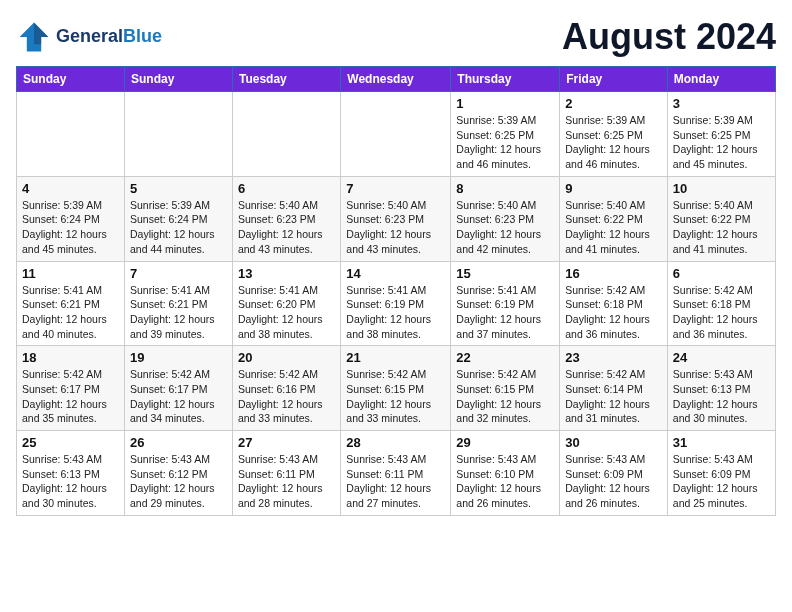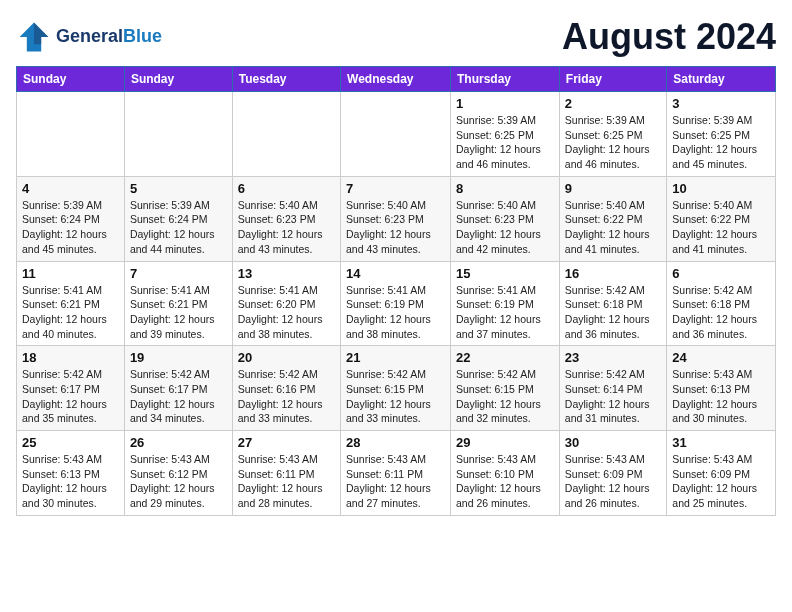--- a/index.html
+++ b/index.html
@@ -106,21 +106,21 @@
 
 <table class="calendar">
   <thead>
     <tr id="header-row">
         <th>Sunday</th>
         <th>Sunday</th>
         <th>Tuesday</th>
         <th>Wednesday</th>
         <th>Thursday</th>
         <th>Friday</th>
-        <th>Saturday</th>
+        <th>Monday</th>
       </tr>
   </thead>
   <tbody id="calendar-body">
       <tr>
         <td class="empty"></td>
         <td class="empty"></td>
         <td class="empty"></td>
         <td class="empty"></td>
         <td>
           <span class="day-num">1</span>

